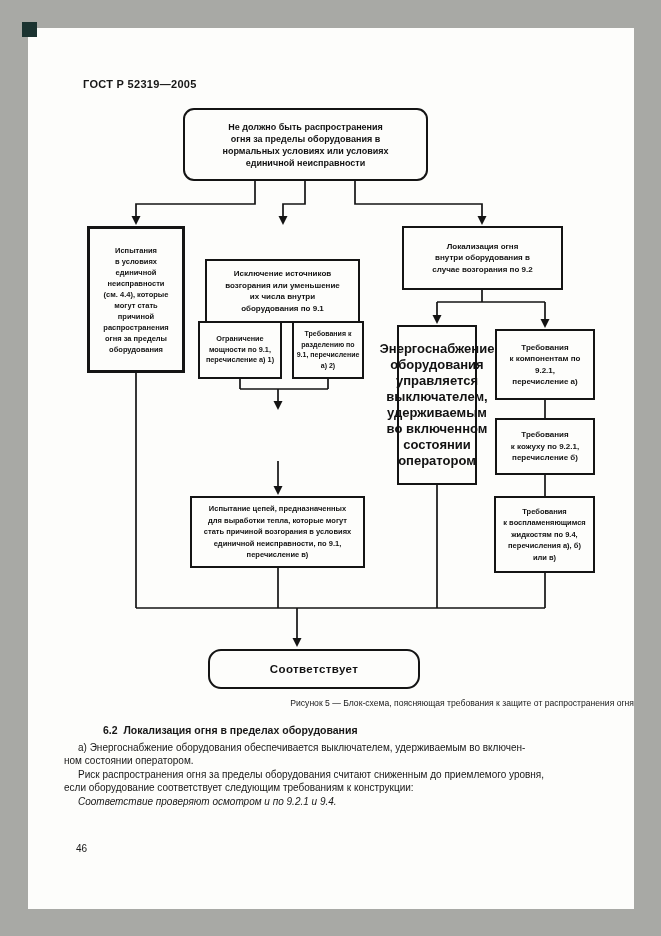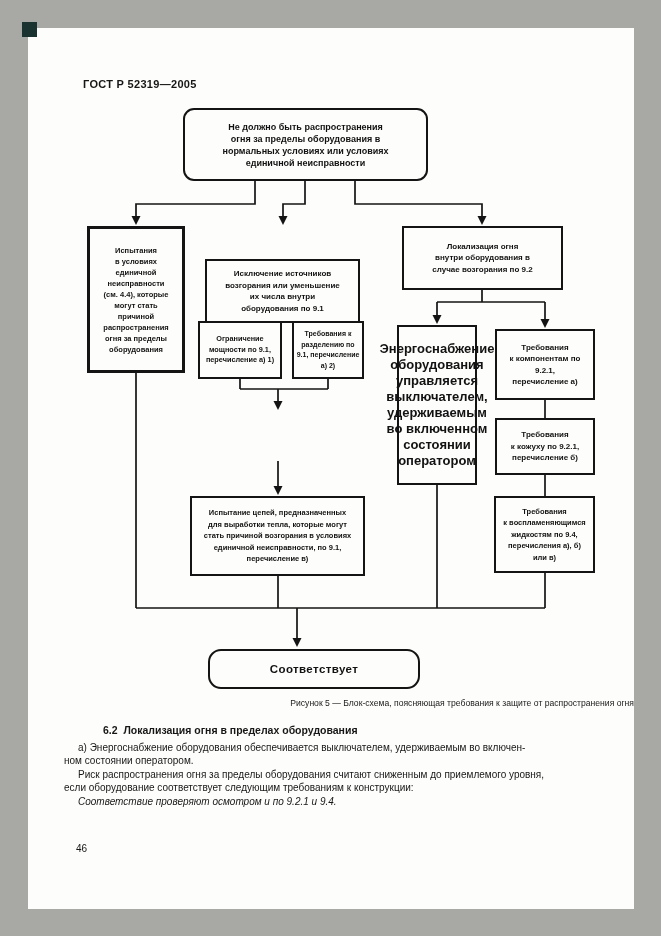--- a/index.html
+++ b/index.html
@@ -30,21 +30,21 @@
     box-sizing:border-box;z-index:2;
   }
   .rounded{border-radius:11px;}
   .b-top   {left:155px;top:67px; width:245px;height:73px; font-size:9px;line-height:12px;border-width:2px;}
   .b-left  {left:59px; top:185px;width:98px; height:147px;font-size:7.5px;line-height:11px;border-width:3px;}
   .b-mid   {left:177px;top:185px;width:155px;height:64px; font-size:8px;line-height:11.5px;margin-top:33px;}
   .b-right {left:374px;top:185px;width:161px;height:64px; font-size:8px;line-height:11.5px;}
   .b-power {left:170px;top:280px;width:84px; height:58px; font-size:7.3px;line-height:10.5px;}
   .b-sep   {left:264px;top:280px;width:72px; height:58px; font-size:7px;line-height:10.5px;}
   .b-liq1  {left:163px;top:370px;width:174px;height:50px; font-size:7.3px;line-height:11px;}
-  .b-circ  {left:162px;top:455px;width:175px;height:80px; font-size:7.5px;line-height:11.5px;}
+  .b-circ  {left:162px;top:455px;width:175px;height:72px; font-size:7.5px;line-height:11.5px;}
   .b-energy{left:369px;top:284px;width:80px; height:160px;font-size:13px;line-height:16px;border-width:2.5px;}
   .b-comp  {left:467px;top:288px;width:100px;height:71px; font-size:8px;line-height:11.5px;}
   .b-encl  {left:467px;top:377px;width:100px;height:57px; font-size:8px;line-height:11.5px;}
   .b-liq2  {left:466px;top:455px;width:101px;height:77px; font-size:7.5px;line-height:11.5px;}
   .b-final {left:164px;top:608px;width:212px;height:40px; font-size:11.5px;letter-spacing:.4px;border-radius:13px;margin-left:16px;}
   .caption{
     position:absolute;left:0;top:670px;width:606px;text-align:right;
     font-size:8.6px;color:#1a1a1a;
   }
   .heading{

